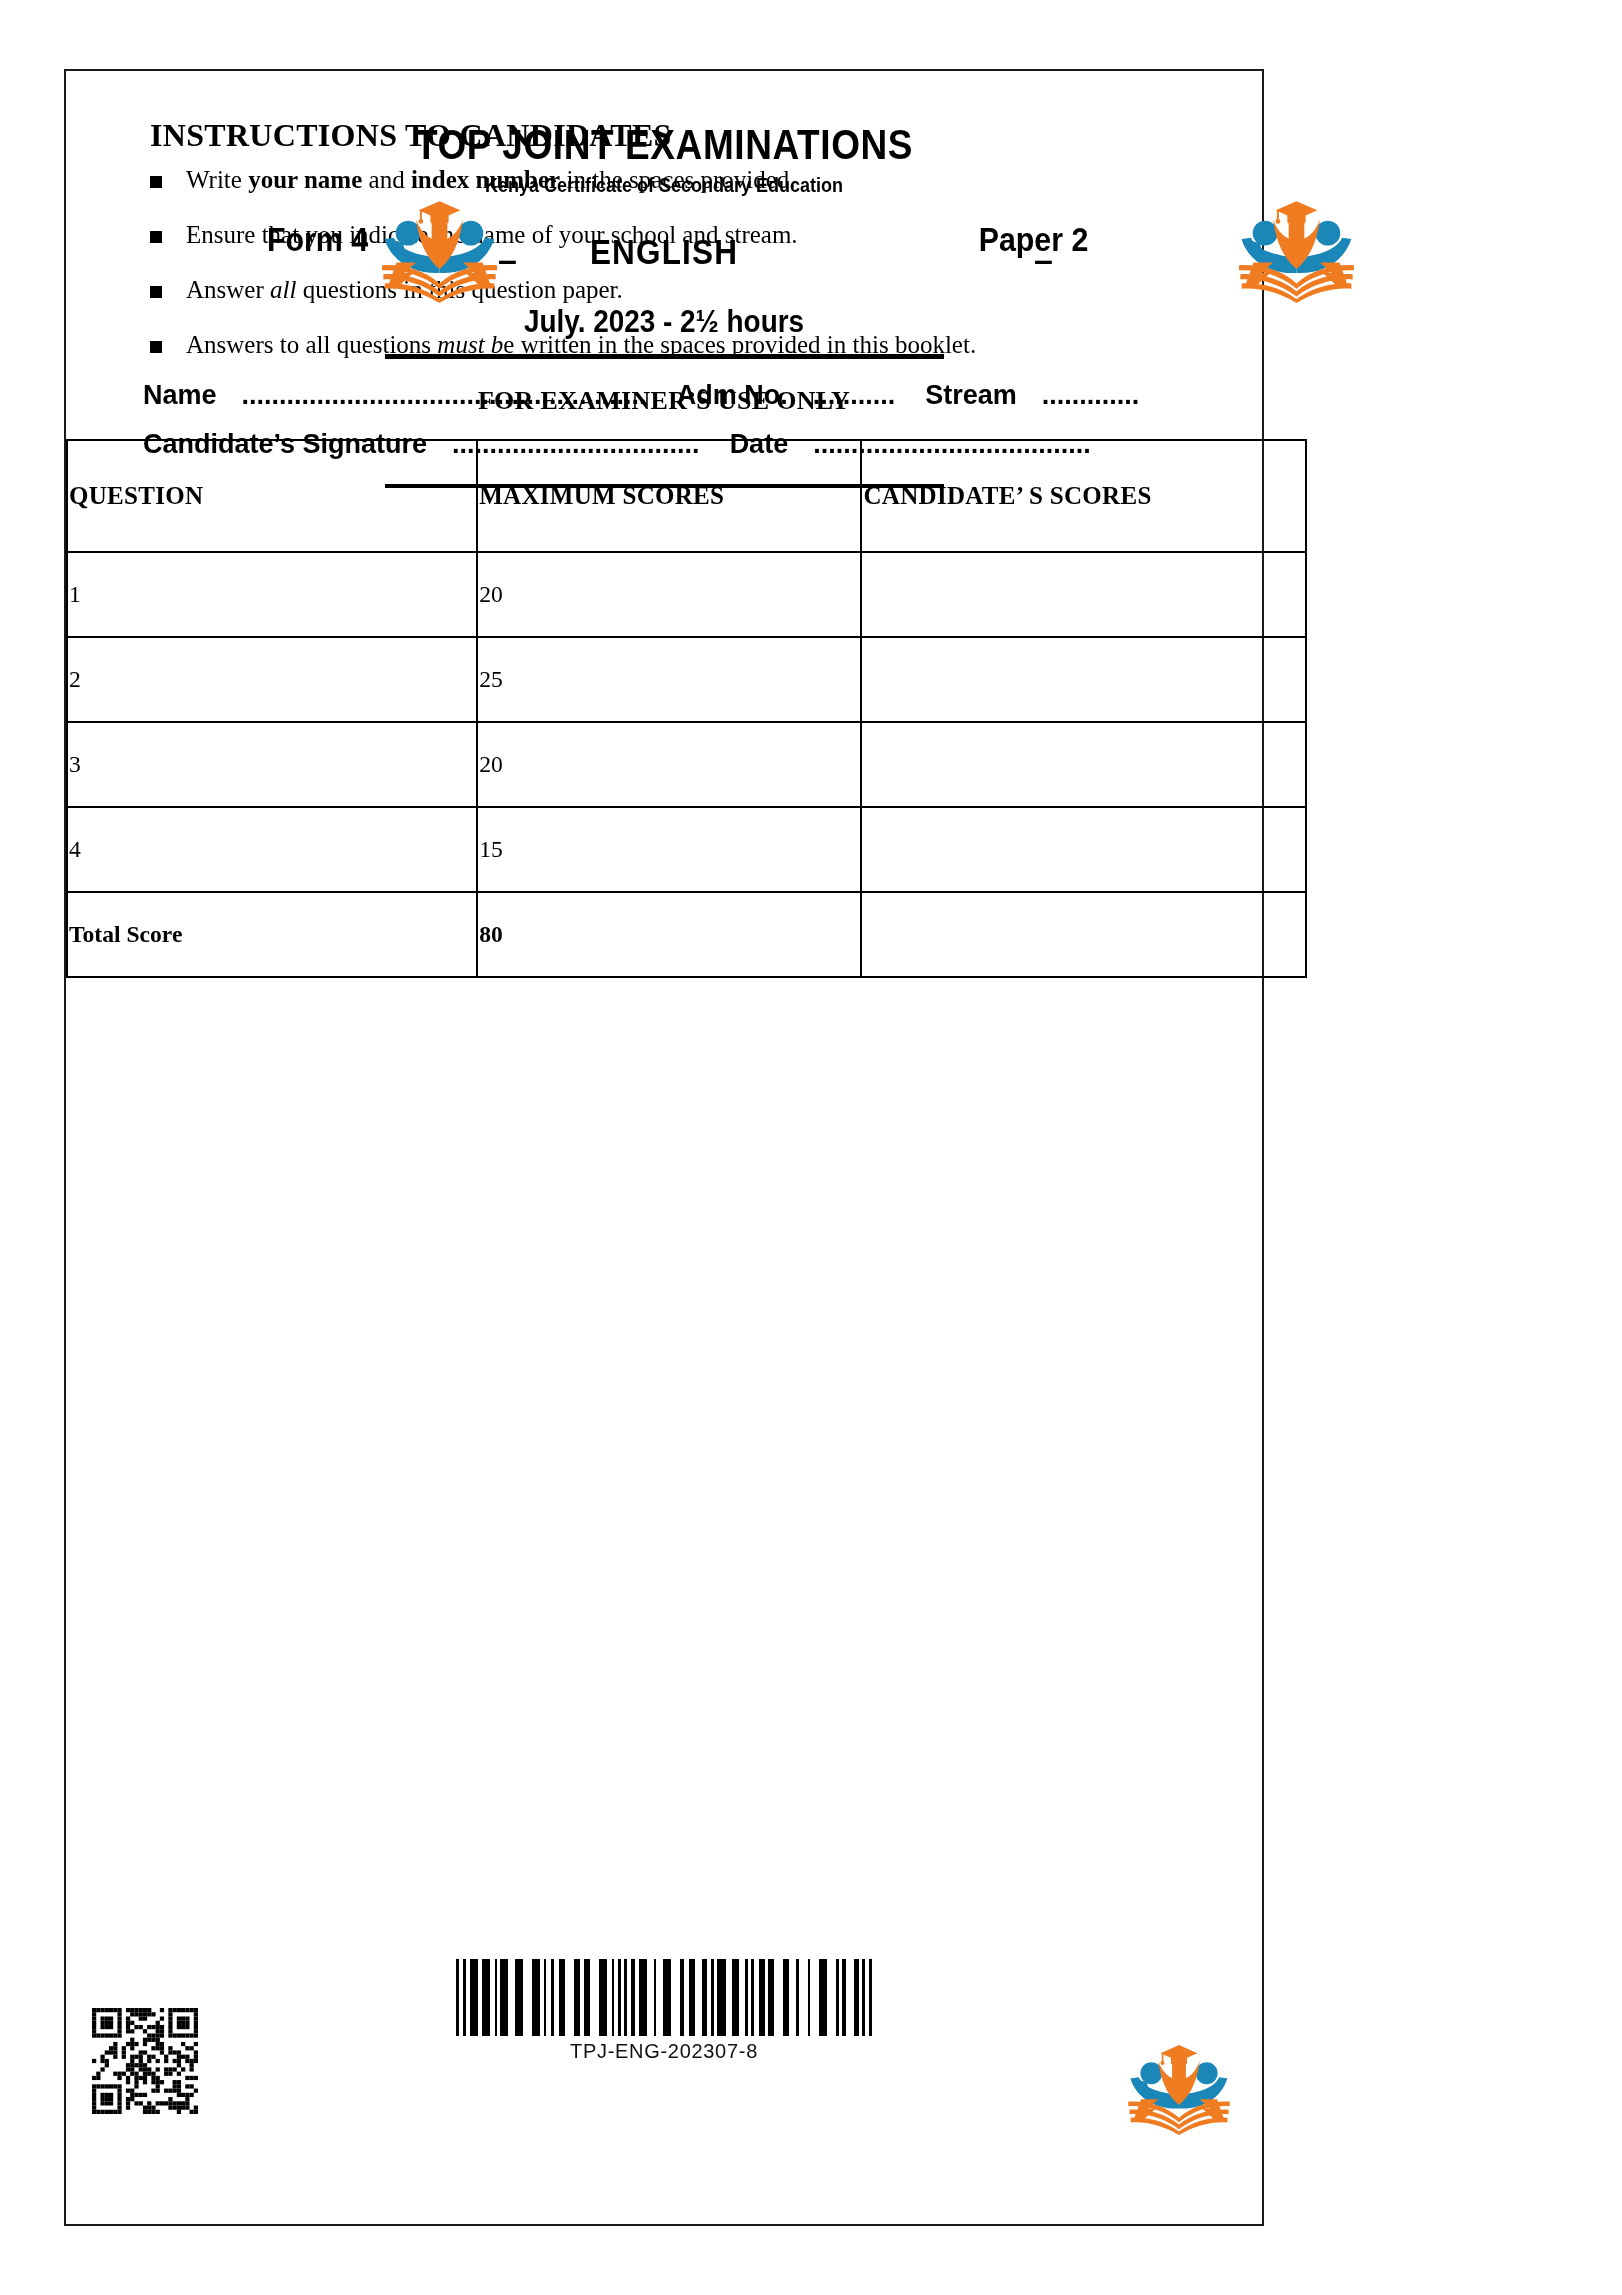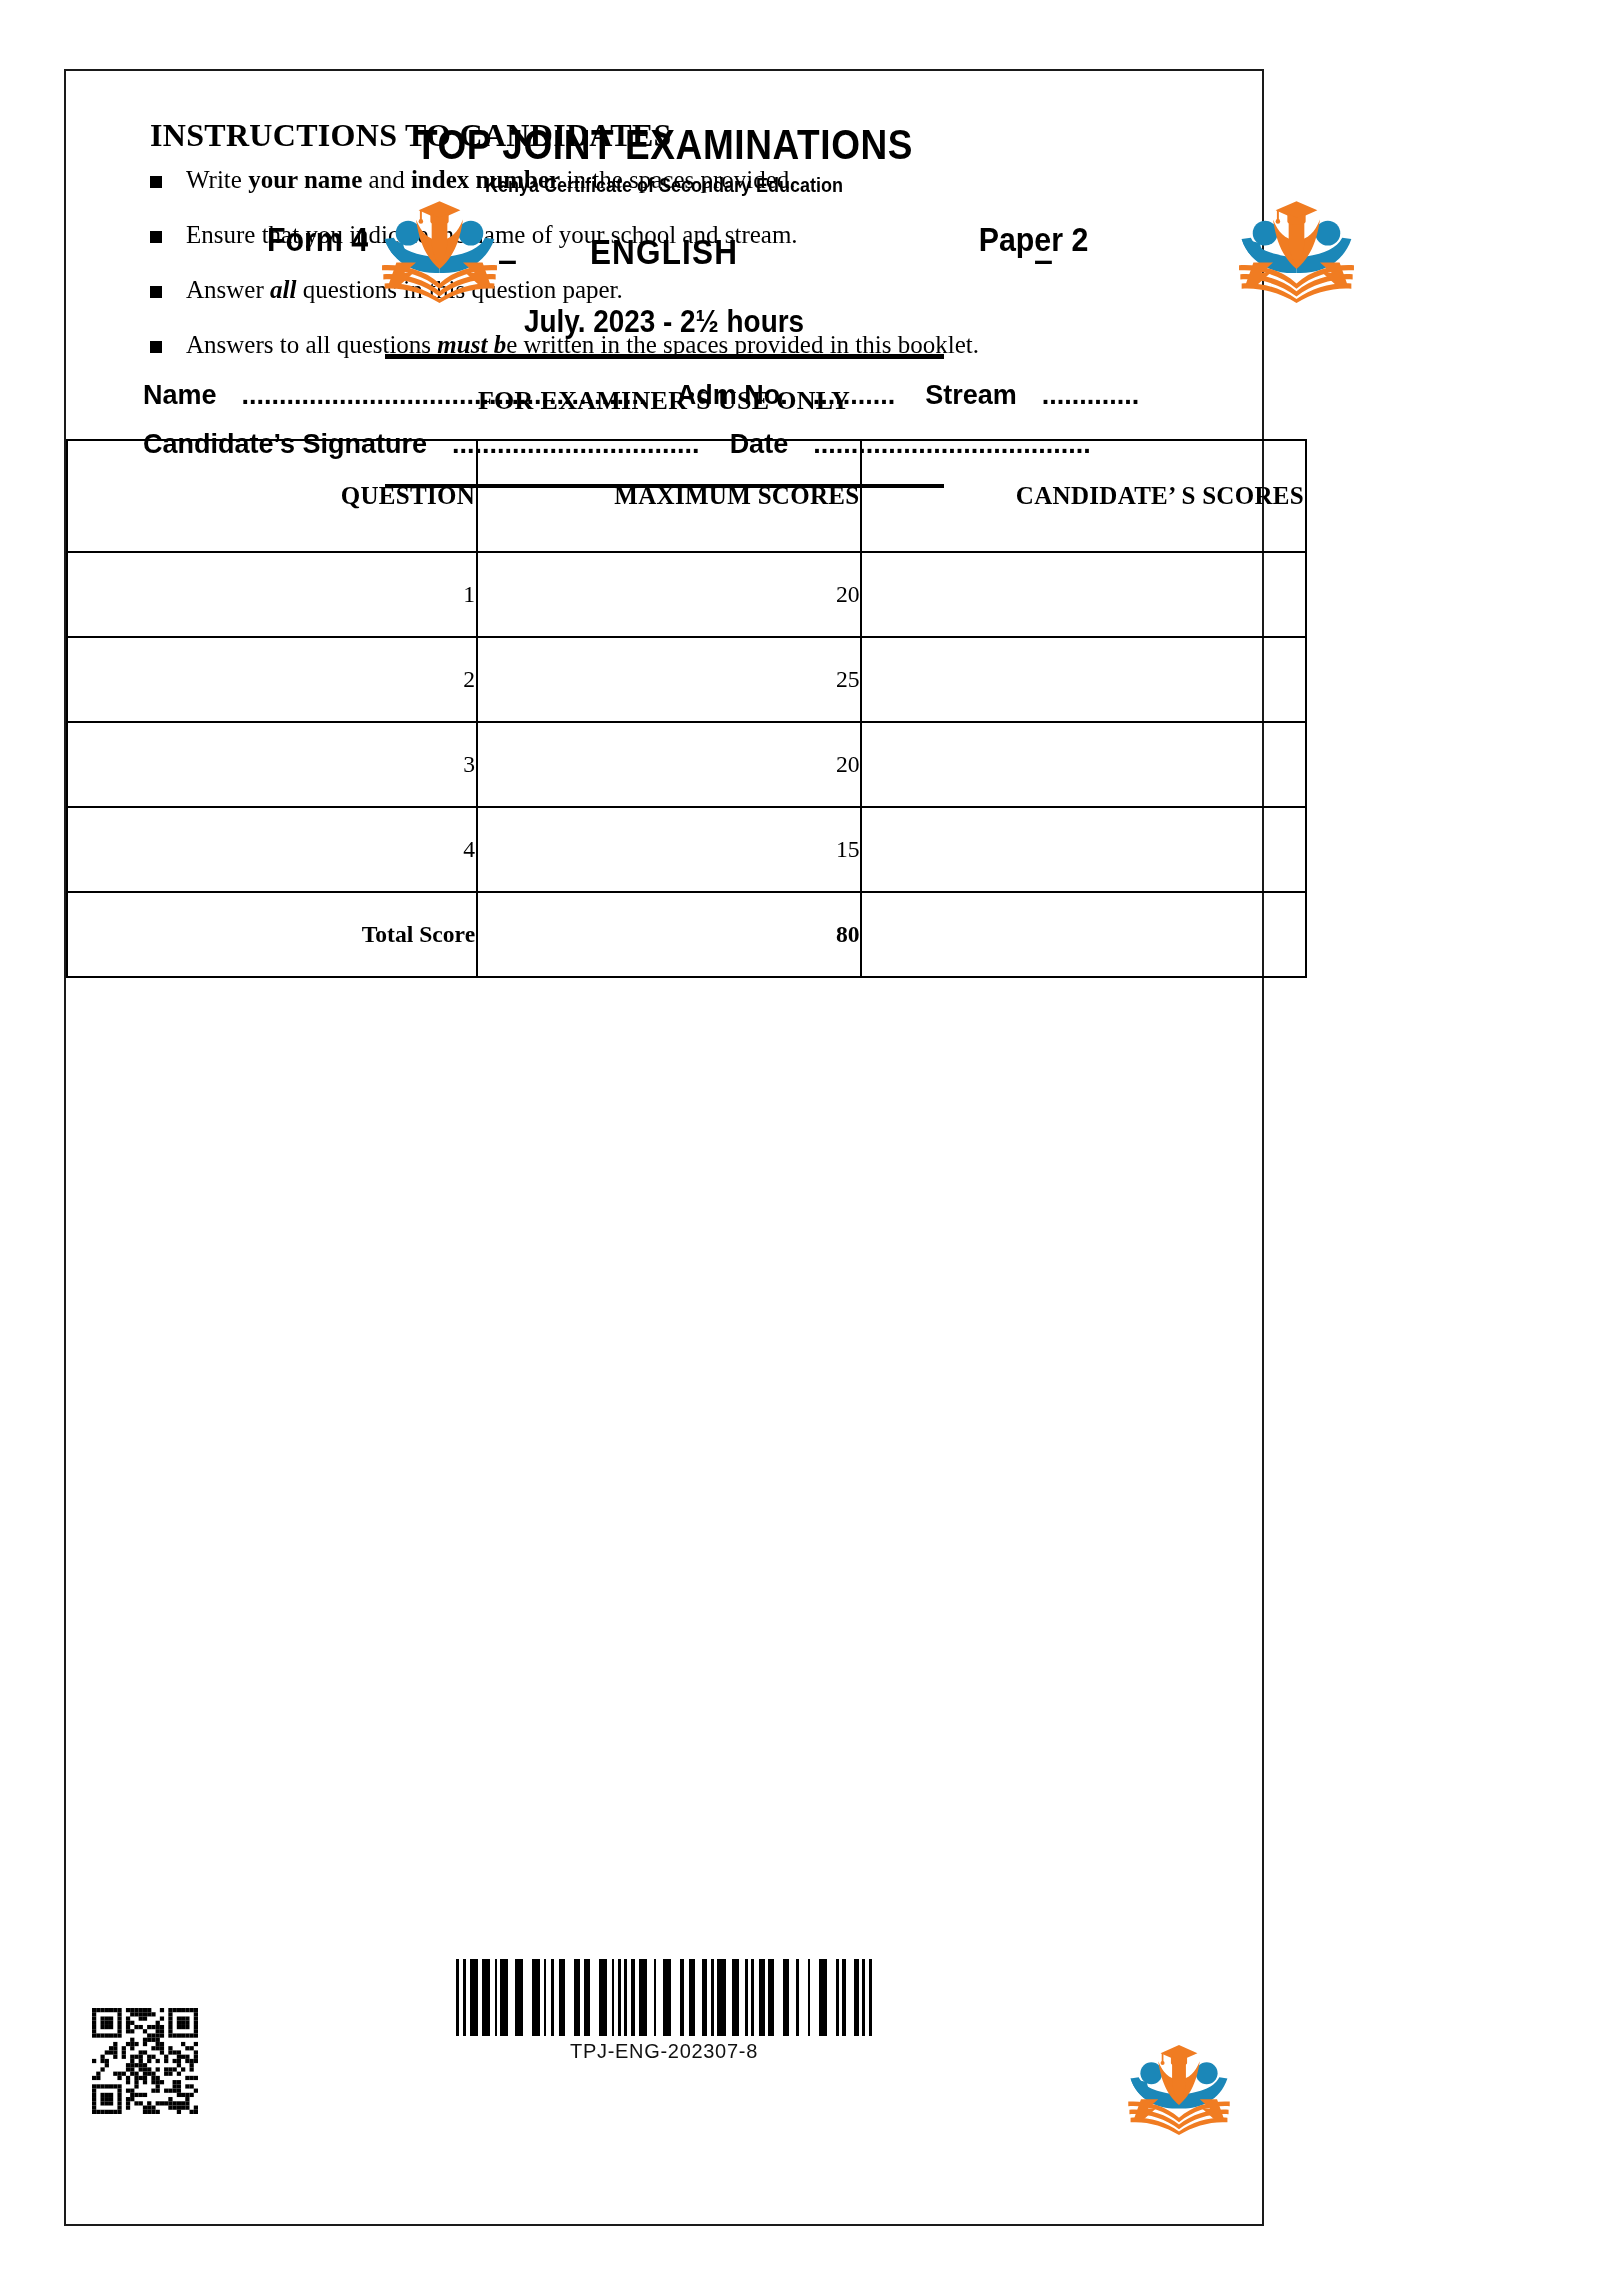--- a/index.html
+++ b/index.html
@@ -67,33 +67,33 @@
   .gap-md{display:inline-block;width:30px;}
 
   
   #instructions{margin-top:46px;padding-left:84px;padding-right:72px;}
   .instr-title{font-family:"Liberation Serif",serif;font-weight:bold;font-size:32px;letter-spacing:0.3px;}
   .instr-list{margin-top:12px;}
   .instr-item{display:flex;align-items:flex-start;margin-bottom:27px;}
   .bullet{width:12.4px;height:12.4px;background:#000;flex:0 0 12.4px;margin-top:9.8px;margin-right:23.6px;}
   .instr-text{font-family:"Liberation Serif",serif;font-size:25px;line-height:1.12;}
   .instr-text b{font-weight:bold;}
-  .instr-text .bi{font-weight:bold;font-style:italic;}
+  .instr-text .bi{font-weight:normal;font-style:italic;}
 
   
   .table-caption{
     text-align:center;font-family:"Liberation Serif",serif;font-weight:bold;
     font-size:26px;margin-top:17px;letter-spacing:0.3px;
   }
   #score-table{
     margin:23px auto 0 auto;width:1241px;border-collapse:collapse;
     table-layout:fixed;
   }
   #score-table td,#score-table th{
-    border:2px solid #000;text-align:right;vertical-align:middle;
+    border:2px solid #000;text-align:left;vertical-align:middle;
     font-family:"Liberation Serif",serif;
   }
   #score-table th{height:108px;font-size:25px;font-weight:bold;letter-spacing:0.3px;}
   #score-table td{height:81px;font-size:23.6px;font-weight:normal;}
   #score-table tr.total-row td{font-weight:bold;font-size:23.6px;}
   .col-q{width:33.1%;}
   .col-max{width:31.0%;}
   .col-cand{width:35.9%;}
 
   

